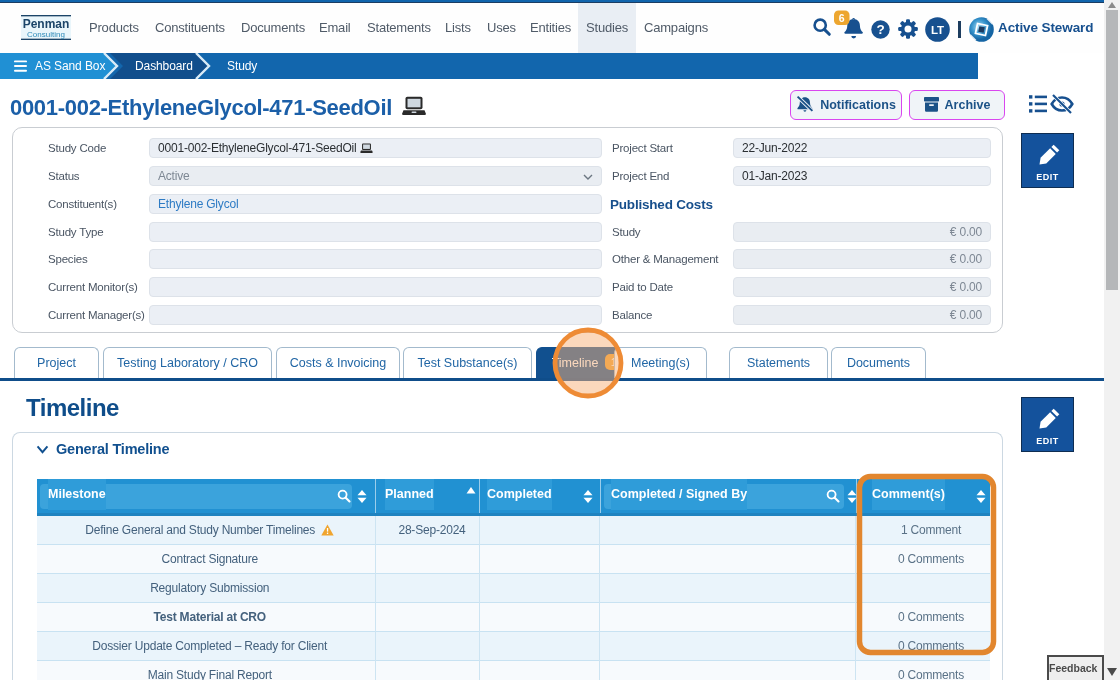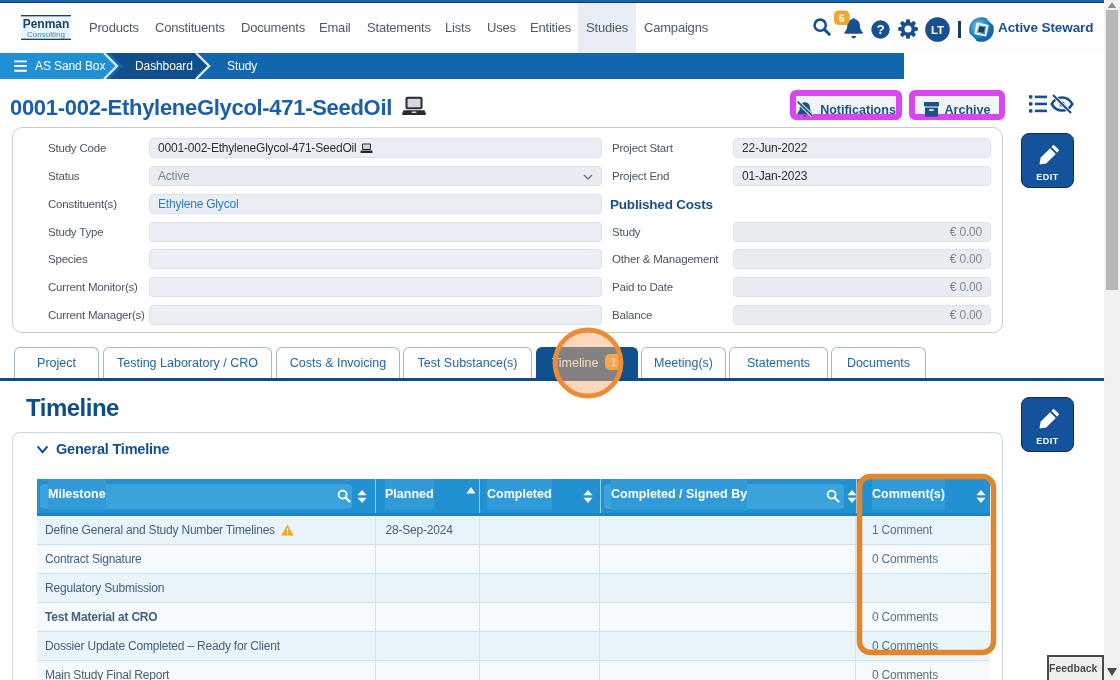--- a/index.html
+++ b/index.html
@@ -11,55 +11,55 @@
 #topstrip { position:absolute; top:0; left:0; width:1104px; height:3px; background:#1165ad; border-bottom:1px solid #1b3d63; }
 
 
 #topnav { position:absolute; top:3px; left:0; width:1104px; height:50px; background:#fefefe; }
 #logo { position:absolute; left:21px; top:12px; width:50px; height:25px; }
 .navitem { position:absolute; top:0; height:50px; line-height:50px; color:#505b68; font-size:13px; letter-spacing:-0.2px; text-align:center; white-space:nowrap; }
 #nav-studies { background:#e9eef4; }
 .hicon { position:absolute; top:15px; }
 
 
-#crumbbar { position:absolute; top:53px; left:0; width:904px; height:26px; background:#1266ad; }
+#crumbbar { position:absolute; top:53px; left:0; width:978px; height:26px; background:#1266ad; }
 .crumbtext { position:absolute; top:0; height:26px; line-height:26px; color:#fff; font-size:12px; letter-spacing:-0.1px; }
 
 
 #title { position:absolute; left:10px; top:94px; color:#1b5fa8; font-size:22px; font-weight:bold; letter-spacing:-0.3px; }
-.tbtn { position:absolute; top:90px; height:30px; white-space:nowrap; background:#f0f4f8; border:6px solid #d946ef; border-radius:6px; color:#1c5287; font-size:12.5px; font-weight:bold; line-height:28px; text-align:center; }
+.tbtn { position:absolute; top:90px; height:30px; white-space:nowrap; background:#f0f4f8; border:1px solid #d946ef; border-radius:6px; color:#1c5287; font-size:12.5px; font-weight:bold; line-height:28px; text-align:center; }
 
 
 #panel1 { position:absolute; left:12px; top:127px; width:991px; height:206px; background:#fff; border:1px solid #c9cdd2; border-radius:10px; }
 .flabel { position:absolute; color:#4a5563; font-size:11.5px; letter-spacing:-0.2px; white-space:nowrap; }
 .ffield { position:absolute; background:#ebeff5; border:1px solid #dde2e9; border-radius:4px; height:20px; font-size:12px; letter-spacing:-0.2px; color:#2b2f33; line-height:18px; padding:0 8px; white-space:nowrap; }
 .ffield.disabled { background:#e9edf2; color:#7e8894; }
 
 
-.editbtn { position:absolute; left:1021px; width:53px; height:55px; background:#14529c; border:1px solid #0e2d52; border-radius:8px; text-align:center; }
+.editbtn { position:absolute; left:1021px; width:53px; height:55px; background:#14529c; border:1px solid #0e2d52; border-radius:0; text-align:center; }
 .editbtn .elabel { position:absolute; bottom:5px; width:100%; color:#fff; font-size:9px; font-weight:bold; letter-spacing:0.5px; }
 
 
 #tabrow { position:absolute; left:0; top:347px; width:1104px; height:34px; }
 #tabline { position:absolute; left:0; top:31px; width:1104px; height:3px; background:#0f4d8a; }
 .tab { position:absolute; top:0; height:31px; background:#fff; border:1px solid #a3bacd; border-bottom:none; border-radius:6px 6px 0 0; color:#2166a5; font-size:12.5px; line-height:30px; text-align:center; white-space:nowrap; }
 .tab.active { background:#11508f; color:#fff; border-color:#11508f; }
 
 
 #h2timeline { position:absolute; left:26px; top:394px; color:#0f4d8a; font-size:24px; font-weight:bold; letter-spacing:-0.5px; }
 #panel2 { position:absolute; left:12px; top:432px; width:991px; height:260px; background:#fff; border:1px solid #ccd8e2; border-radius:8px 8px 0 0; border-bottom:none; }
 #gtimeline { position:absolute; left:56px; top:441px; color:#11508f; font-size:14.5px; font-weight:bold; letter-spacing:-0.2px; }
 
 
 #ttable { position:absolute; left:37px; top:479px; width:953px; }
 .th { position:absolute; top:0; height:31px; background:#2f9cd9; color:#fff; font-size:12.5px; font-weight:bold; line-height:31px; }
 .row { position:absolute; height:29px; width:953px; font-size:12px; letter-spacing:-0.2px; color:#44617d; line-height:29px; border-bottom:1px solid #c8e2f2; }
 .row.odd { background:#eaf4fb; }
 .row.even { background:#f7fafd; }
-.cell { position:absolute; top:0; height:29px; border-right:1px solid #cde4f2; }
+.cell { position:absolute; top:0; height:29px; border-right:1px solid #cde4f2;text-align:center; }
 
 
 #sbar { position:absolute; right:0; top:0; width:16px; height:680px; background:#f1f1f1; }
 #sthumb { position:absolute; right:2px; top:10px; width:12px; height:280px; background:#b5b7b9; }
 
 
 #feedback { position:absolute; left:1047px; top:655px; width:57px; height:26px; background:#efefef; border:2px solid #4a4a4a; border-bottom:none; color:#4a4a4a; font-weight:bold; font-size:10.5px; line-height:23px; }
 
 
 #ann { position:absolute; left:0; top:0; width:1120px; height:680px; pointer-events:none; }
@@ -235,21 +235,21 @@
   </div>
   <div id="tabrow">
     <div id="tabline"></div>
     <div class="tab" style="left:14px;width:85px;">Project</div>
     <div class="tab" style="left:103px;width:169px;">Testing Laboratory / CRO</div>
     <div class="tab" style="left:276px;width:124px;">Costs &amp; Invoicing</div>
     <div class="tab" style="left:403px;width:129px;">Test Substance(s)</div>
     <div class="tab active" style="left:536px;width:102px;">Timeline&nbsp;
       <span style="display:inline-block;background:#efa02f;color:#fff;border-radius:5px;font-size:11px;width:17px;height:16px;line-height:16px;position:relative;top:-1px;">1</span>
     </div>
-    <div class="tab" style="left:641px;width:85px;">Meeting(s)</div>
+    <div class="tab" style="left:614px;width:93px;">Meeting(s)</div>
     <div class="tab" style="left:729px;width:99px;">Statements</div>
     <div class="tab" style="left:831px;width:95px;">Documents</div>
   </div>
   <div id="h2timeline">Timeline</div>
   <div class="editbtn" style="top:397px;">
     <svg style="margin-top:5px;" width="34" height="34" viewBox="0 0 34 34">
       <g transform="rotate(45 17 17)">
         <path d="M13 5 h8 v3.2 h-8 z" fill="#fff"></path>
         <path d="M13 10 h8 v13.5 l-4 5.5 l-4 -5.5 z" fill="#fff"></path>
       </g>

